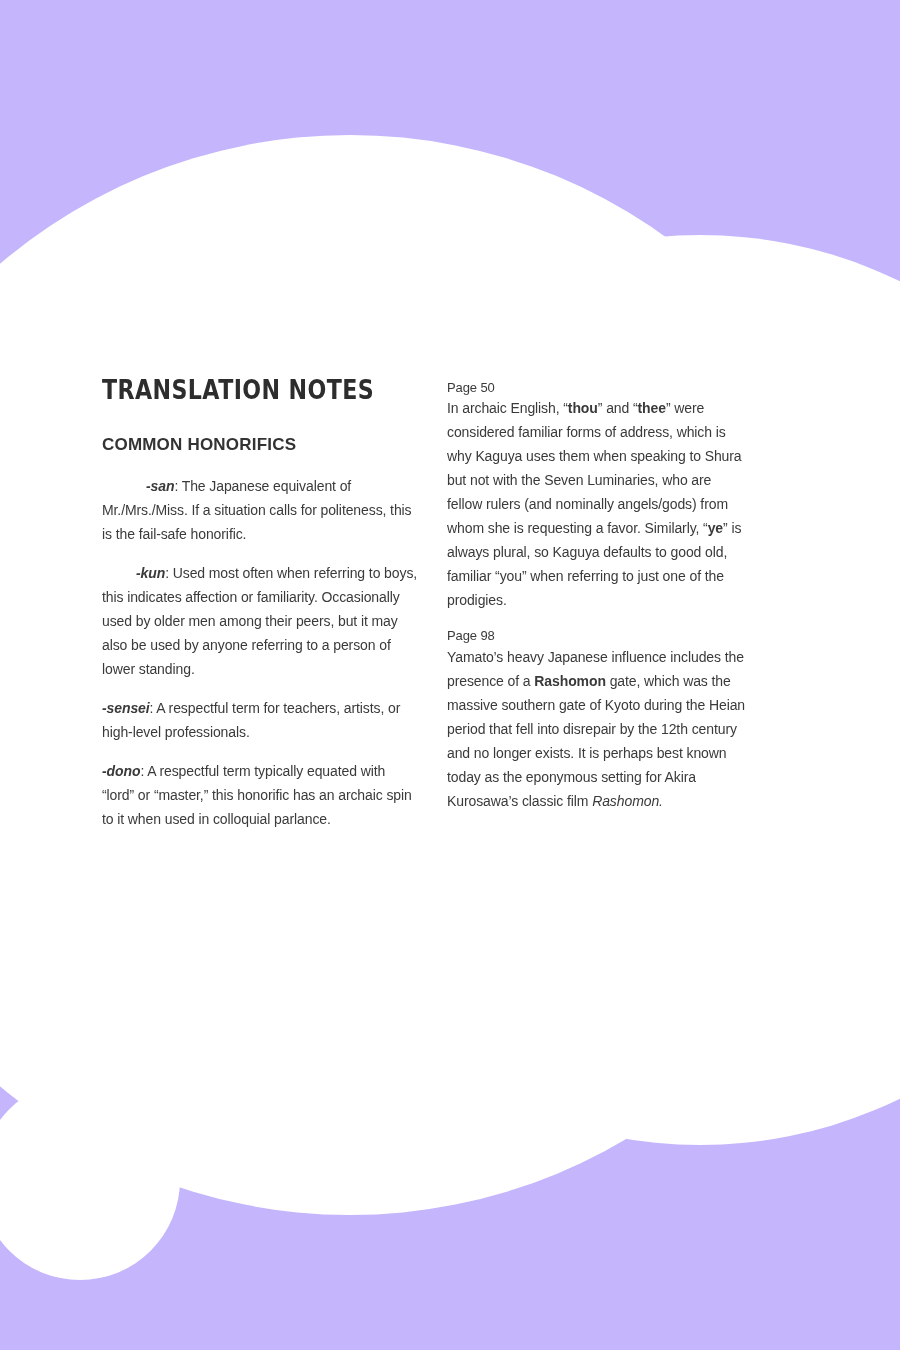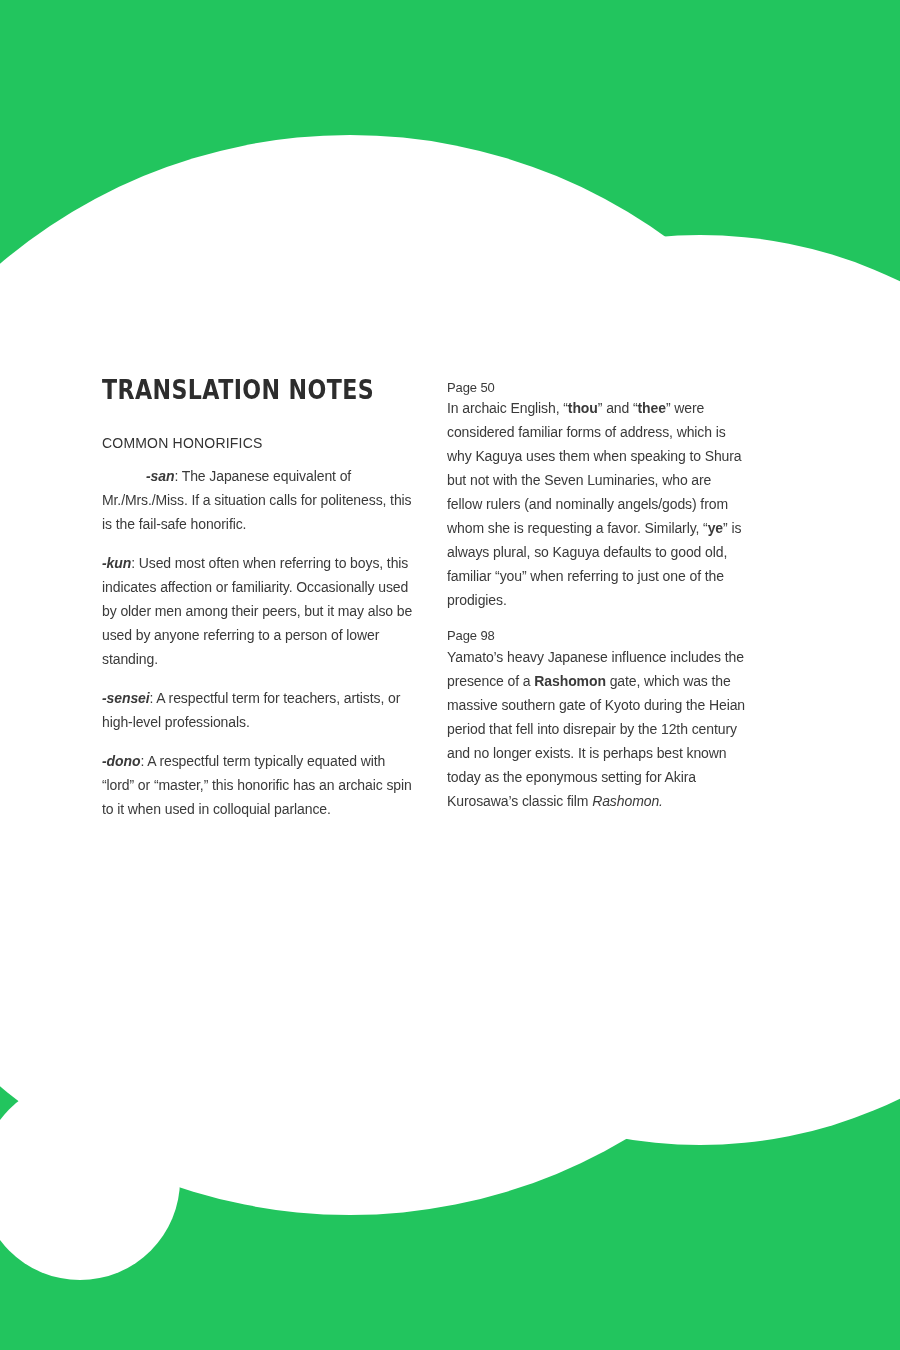--- a/index.html
+++ b/index.html
@@ -1,19 +1,19 @@
 <!DOCTYPE html>
 <html><head>
 <meta charset="utf-8">
 <style>
   html,body { margin:0; padding:0; background:#c9c9c9; }
   .canvas {
     position:relative;
     width:900px; height:1350px;
-    background:#22c55e;
+    background:#c4b5fd;
     overflow:hidden;
     font-family:"Liberation Sans", sans-serif;
     color:#3a3a3a;
   }
   .circle {
     position:absolute;
     background:#ffffff;
     border-radius:50%;
   }
   .circle-left  { left:-190px; top:135px;  width:1080px; height:1080px; }
@@ -31,24 +31,24 @@
     font-size:27px;
     font-weight:bold;
     color:#2d2d2d;
     letter-spacing:0.5px;
     transform:scaleX(0.82);
     transform-origin:left center;
     white-space:nowrap;
     margin:0 0 30px 0;
   }
   .subheading {
-    font-size:14px;
-    font-weight:normal;
+    font-size:17px;
+    font-weight:bold;
     color:#333333;
-    margin:0 0 13px 0;
+    margin:0 0 19px 0;
     letter-spacing:0.2px;
   }
   .para {
     font-size:14px;
     line-height:24px;
     margin:0 0 15px 0;
     letter-spacing:-0.1px;
   }
   .note-block { margin:0 12px 16px 0; }
   .note-label {
@@ -65,21 +65,21 @@
   <div class="circle circle-left"></div>
   <div class="circle circle-right"></div>
   <div class="circle circle-small"></div>
 
   <div class="col-left">
     <h1 class="page-title">TRANSLATION NOTES</h1>
 
     <h2 class="subheading">COMMON HONORIFICS</h2>
 
     <p class="para"><span style="font-weight: bold; font-style: italic; margin-left: 44px;">-san</span><span>: The Japanese equivalent of Mr./Mrs./Miss. If a situation calls for politeness, this is the fail-safe honorific.</span></p>
-    <p class="para"><span style="font-weight: bold; font-style: italic;">-kun</span><span>: Used most often when referring to boys, this indicates affection or familiarity. Occasionally used by older men among their peers, but it may also be used by anyone referring to a person of lower standing.</span></p>
+    <p class="para"><span style="font-weight: bold; font-style: italic; margin-left: 34px;">-kun</span><span>: Used most often when referring to boys, this indicates affection or familiarity. Occasionally used by older men among their peers, but it may also be used by anyone referring to a person of lower standing.</span></p>
     <p class="para"><span style="font-weight: bold; font-style: italic;">-sensei</span><span>: A respectful term for teachers, artists, or high-level professionals.</span></p>
     <p class="para"><span style="font-weight: bold; font-style: italic; margin-top: 16px;">-dono</span><span>: A respectful term typically equated with “lord” or “master,” this honorific has an archaic spin to it when used in colloquial parlance.</span></p>
   </div>
 
   <div class="col-right">
 
     <div class="note-block">
       <div class="note-label">Page 50</div>
       <p class="para"><span>In archaic English, “</span><span style="font-weight: bold;">thou</span><span>” and “</span><span style="font-weight: bold;">thee</span><span>” were considered familiar forms of address, which is why Kaguya uses them when speaking to Shura but not with the Seven Luminaries, who are fellow rulers (and nominally angels/gods) from whom she is requesting a favor. Similarly, “</span><span style="font-weight: bold;">ye</span><span>” is always plural, so Kaguya defaults to good old, familiar “you” when referring to just one of the prodigies.</span></p>
     </div>

